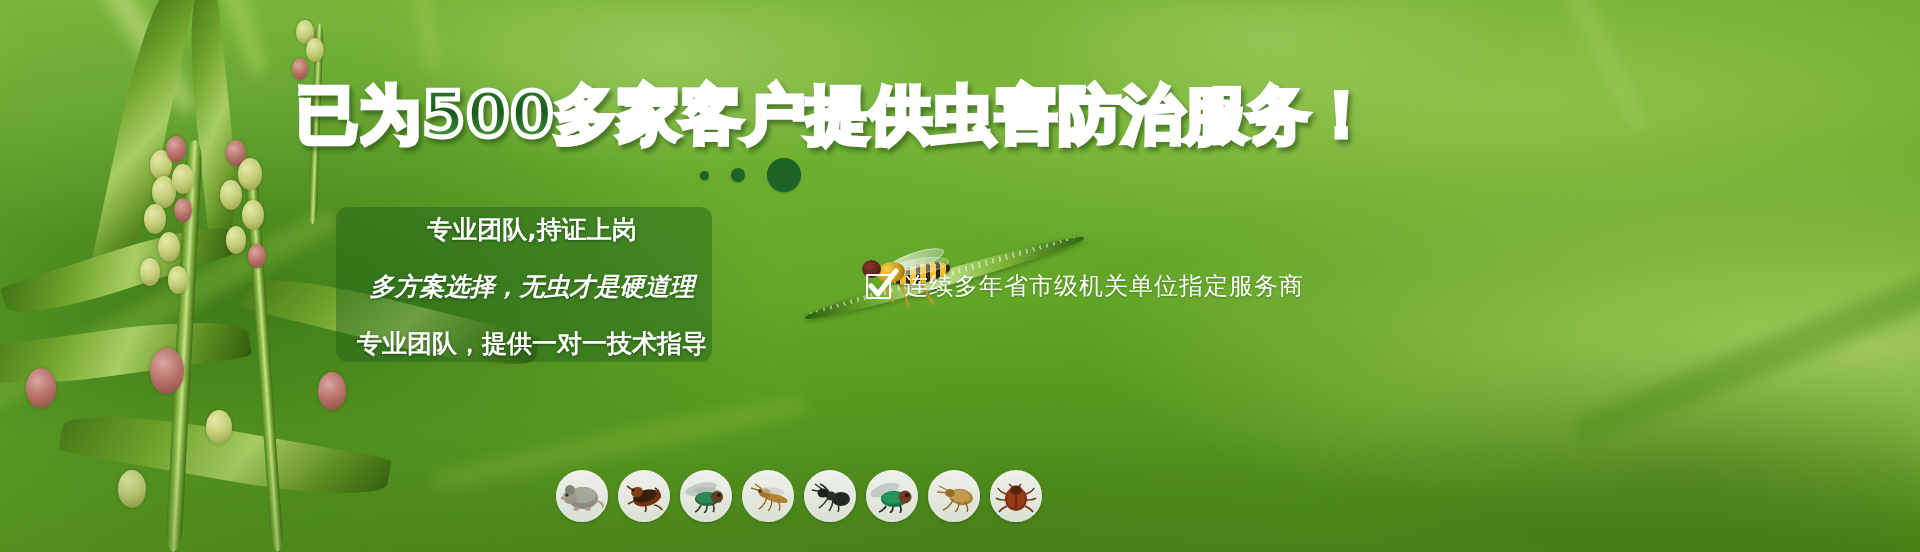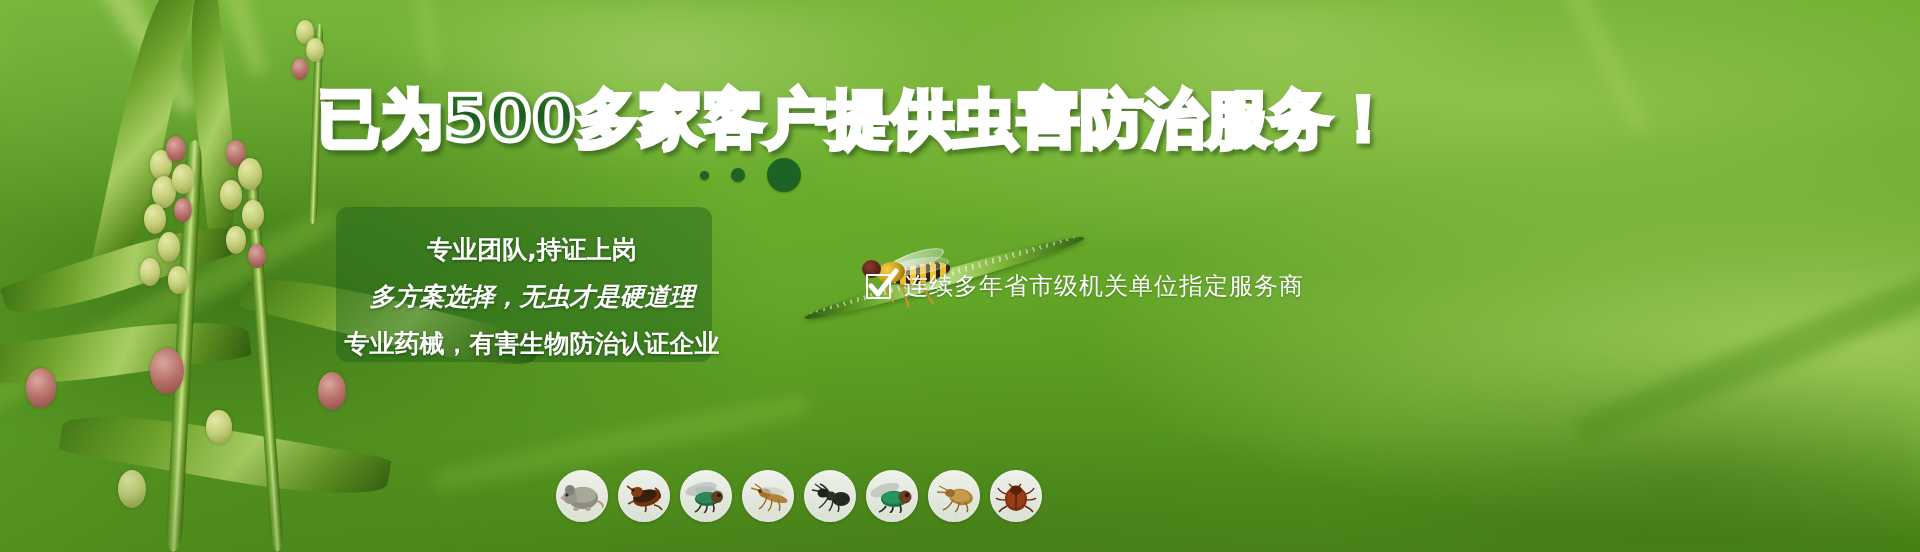--- a/index.html
+++ b/index.html
@@ -63,26 +63,25 @@
     box-shadow: 0 0 3px rgba(60,70,20,.5);
   }
   .bud.pink {
     background: radial-gradient(circle at 38% 32%, #d9a7a0 0%, #b9746c 45%, #8a4a42 100%);
   }
   .bud-cluster { position: absolute; }
 
   
   .headline {
     position: absolute;
-    left: 296px; top: 78px;
+    left: 296px; top: 84px;
     width: 1000px;
     height: 72px;
-    display: flex; align-items: flex-end;
+    display: flex; align-items: flex-start;
     white-space: nowrap;
-    margin-left: 22px;
   }
   .headline-text {
     font-family: "DejaVu Sans", "Liberation Sans", sans-serif;
     font-size: 62px;
     font-weight: bold;
     letter-spacing: 1px;
     line-height: 1;
     color: #1d5c22;
     background: linear-gradient(180deg, #2f7a2c 0%, #1b5a1d 45%, #2d7a2b 70%, #6fb04a 100%);
     -webkit-background-clip: text;
@@ -110,21 +109,21 @@
     left: 336px; top: 207px;
     width: 376px; height: 155px;
     background: rgba(26, 92, 26, 0.42);
     border-radius: 12px;
   }
   .panel-lines {
     position: absolute;
     left: 336px; top: 207px;
     width: 376px; height: 155px;
     display: flex; flex-direction: column;
-    justify-content: flex-end;
+    justify-content: space-between;
     align-items: center;
     gap: 14px;
     padding: 6px 0 2px 16px;
   }
   .slogan {
     color: #ffffff;
     font-family: "DejaVu Sans", "Liberation Sans", sans-serif;
     font-weight: bold;
     white-space: nowrap;
     text-shadow: 0 1px 3px rgba(10,40,10,.55);
@@ -318,21 +317,21 @@
   <div class="dots">
     <span class="dot s1"></span>
     <span class="dot s2"></span>
     <span class="dot s3"></span>
   </div>
 
   <div class="panel"></div>
   <div class="panel-lines">
     <div class="slogan l1">专业团队,持证上岗</div>
     <div class="slogan l2">多方案选择，无虫才是硬道理</div>
-    <div class="slogan l3">专业药械，有害生物防治认证企业</div>
+    <div class="slogan l3">专业团队，提供一对一技术指导</div>
   </div>
 
   <div class="grass-sprig">
     <div class="sprig-stalk"></div>
     <div class="fly">
       <div class="fly-leg" style="left:26px; top:34px; width:22px; transform:rotate(62deg);"></div>
       <div class="fly-leg" style="left:44px; top:34px; width:26px; transform:rotate(72deg);"></div>
       <div class="fly-leg" style="left:62px; top:32px; width:28px; transform:rotate(58deg);"></div>
       <div class="fly-abdomen"></div>
       <div class="fly-wing"></div>

